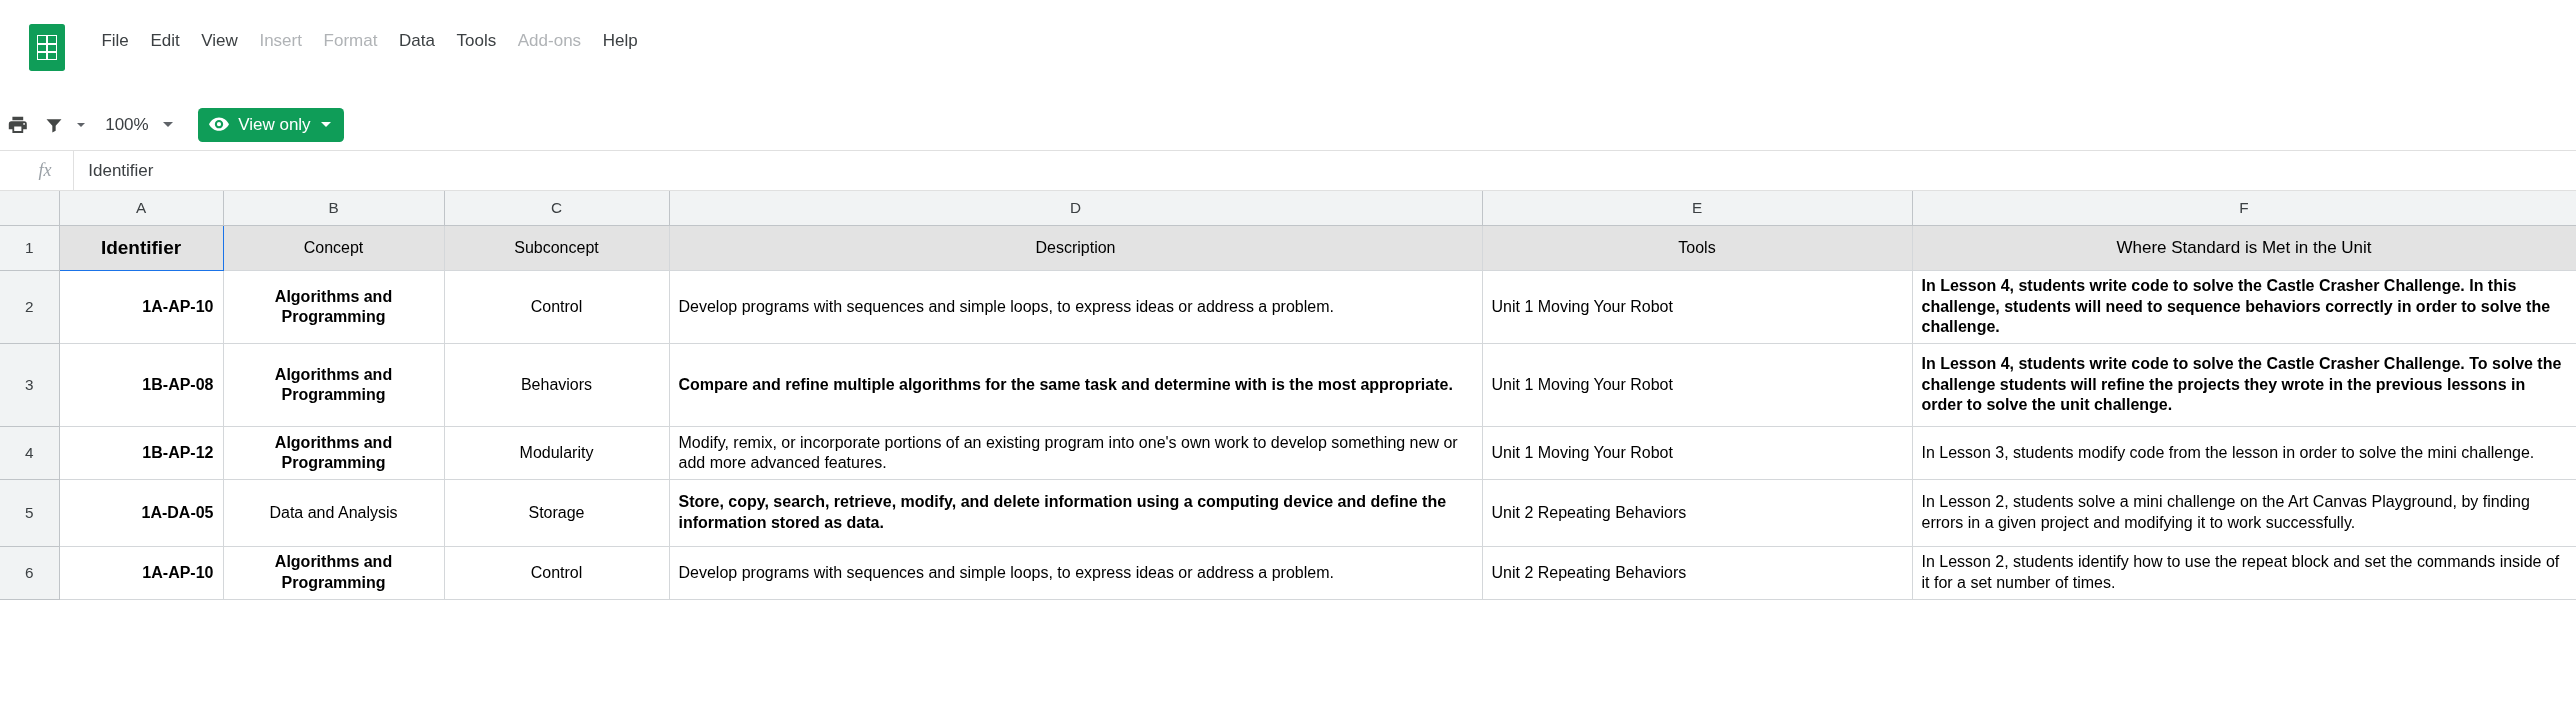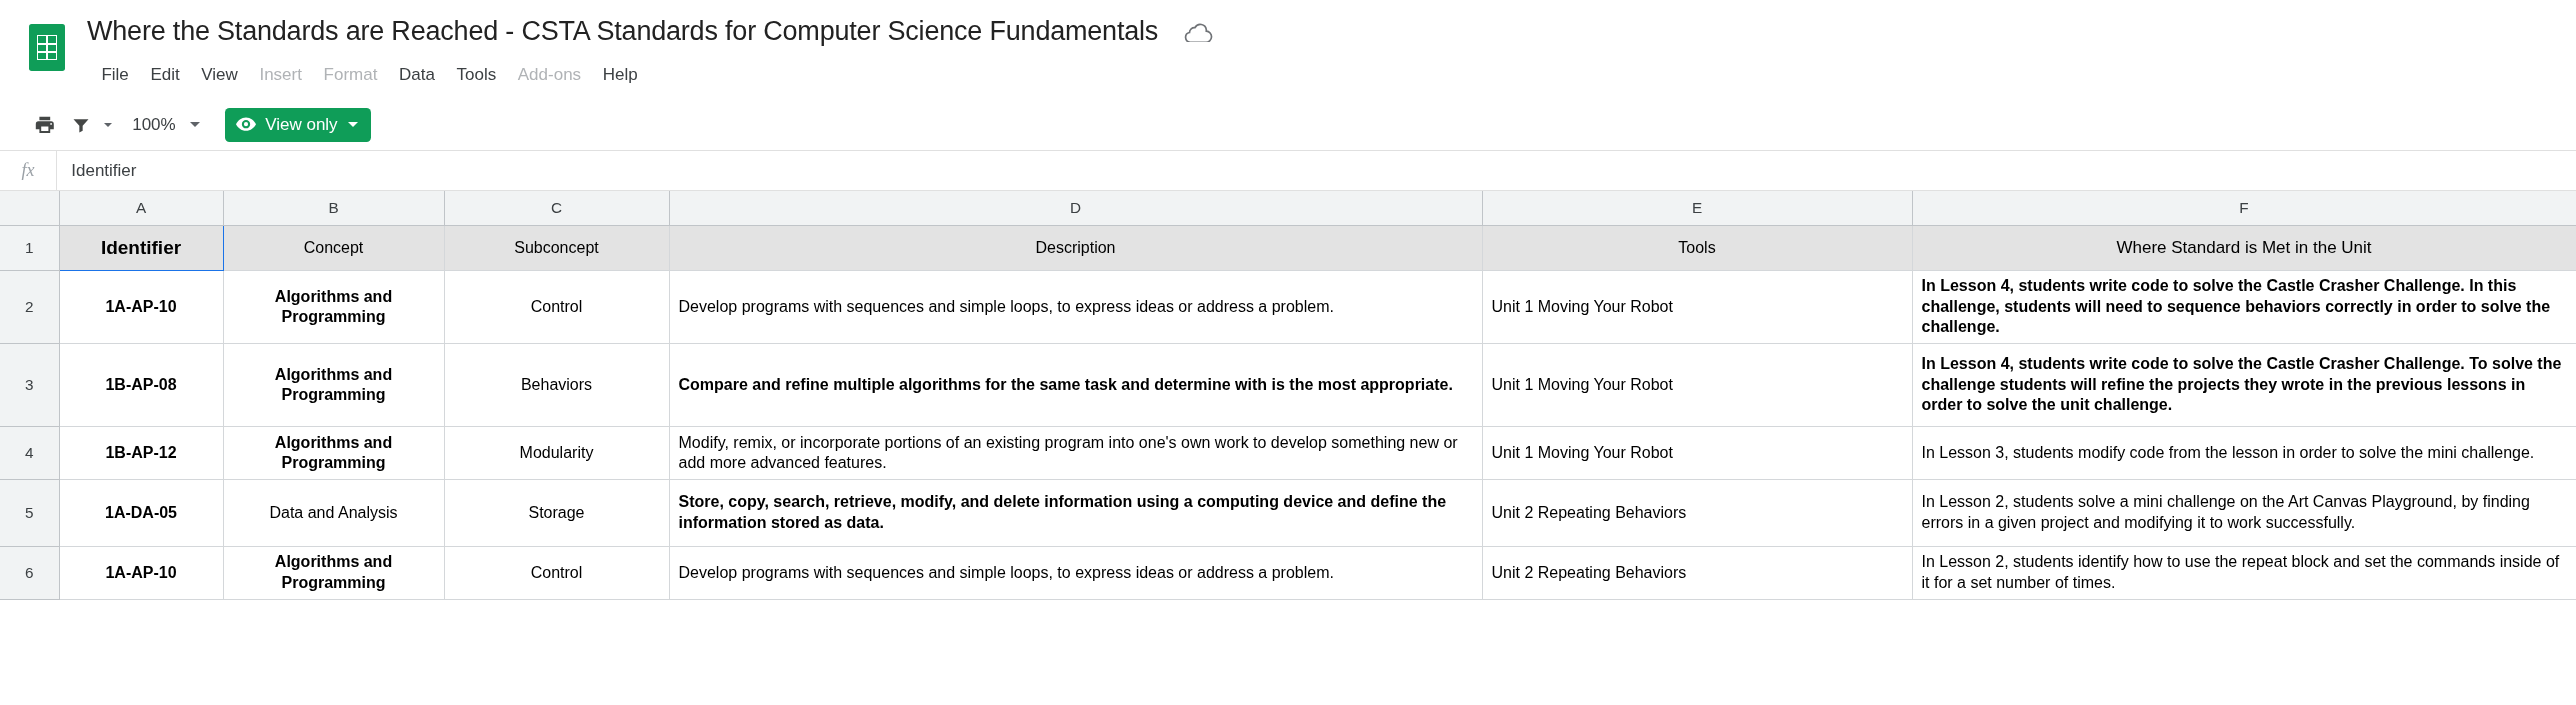--- a/index.html
+++ b/index.html
@@ -104,21 +104,20 @@
     border-radius: 3.6px;
     white-space: nowrap;
   }
   .menu-item.disabled { color: #b0b3b6; }
 
   
   .toolbar {
     display: flex;
     align-items: center;
     height: 52px;
-    padding-left: 27px;
     border-bottom: 0.9px solid #e0e0e0;
     box-sizing: border-box;
   }
   .tb-btn {
     width: 36px;
     height: 36px;
     display: flex;
     align-items: center;
     justify-content: center;
     color: #444746;
@@ -179,20 +178,21 @@
     border-bottom: 0.9px solid #e0e0e0;
     box-sizing: border-box;
   }
   .fx {
     width: 56px;
     text-align: center;
     font-style: italic;
     font-family: "Liberation Serif", serif;
     font-size: 18px;
     color: #9aa0a6;
+    margin-left: 17px;
   }
   .formula-sep {
     width: 0.9px;
     height: 100%;
     background: #e0e0e0;
   }
   .formula-input {
     flex: 1;
     padding-left: 14.4px;
     font-size: 17px;
@@ -261,46 +261,38 @@
   tr.header-row td.cell.bold-ident {
     font-weight: bold;
     font-size: 19px;
   }
   td.selected {
     border: 1.8px solid #1a73e8 !important;
     padding: 4.5px 8px;
   }
   td.ident {
     font-weight: bold;
-    text-align: center;
+    text-align: right;
     vertical-align: bottom;
     padding-bottom: 7.2px;
   }
   td.bottom-align { vertical-align: bottom; padding-bottom: 7.2px; }
   td.top-align { vertical-align: top; padding-top: 7.2px; }
   td.mid-align { vertical-align: middle; font-weight: bold; }
 </style>
 </head>
 <body>
 
 <div class="titlebar">
   <div class="app-logo">
     <div class="sheets-icon">
         <div class="sheets-icon-v"></div>
       </div>
   </div>
   <div class="title-block">
-    <div class="doc-title-row">
-      <div class="doc-title">Where the Standards are Reached - CSTA Standards for Computer Science Fundamentals</div>
-      <div class="cloud-icon">
-        <svg width="31" height="21.6" viewBox="0 0 24 18" fill="none" stroke="currentColor" stroke-width="1.4">
-          <path d="M18.5 7.2a5 5 0 0 0-9.4-1.6A4.1 4.1 0 0 0 4.5 9.6 4.1 4.1 0 0 0 5 17.7h13a4.6 4.6 0 0 0 .5-9.2z"></path>
-        </svg>
-      </div>
-    </div>
     <div class="menubar">
       <div class="menu-item">File</div>
       <div class="menu-item">Edit</div>
       <div class="menu-item">View</div>
       <div class="menu-item disabled">Insert</div>
       <div class="menu-item disabled">Format</div>
       <div class="menu-item">Data</div>
       <div class="menu-item">Tools</div>
       <div class="menu-item disabled">Add-ons</div>
       <div class="menu-item">Help</div>

